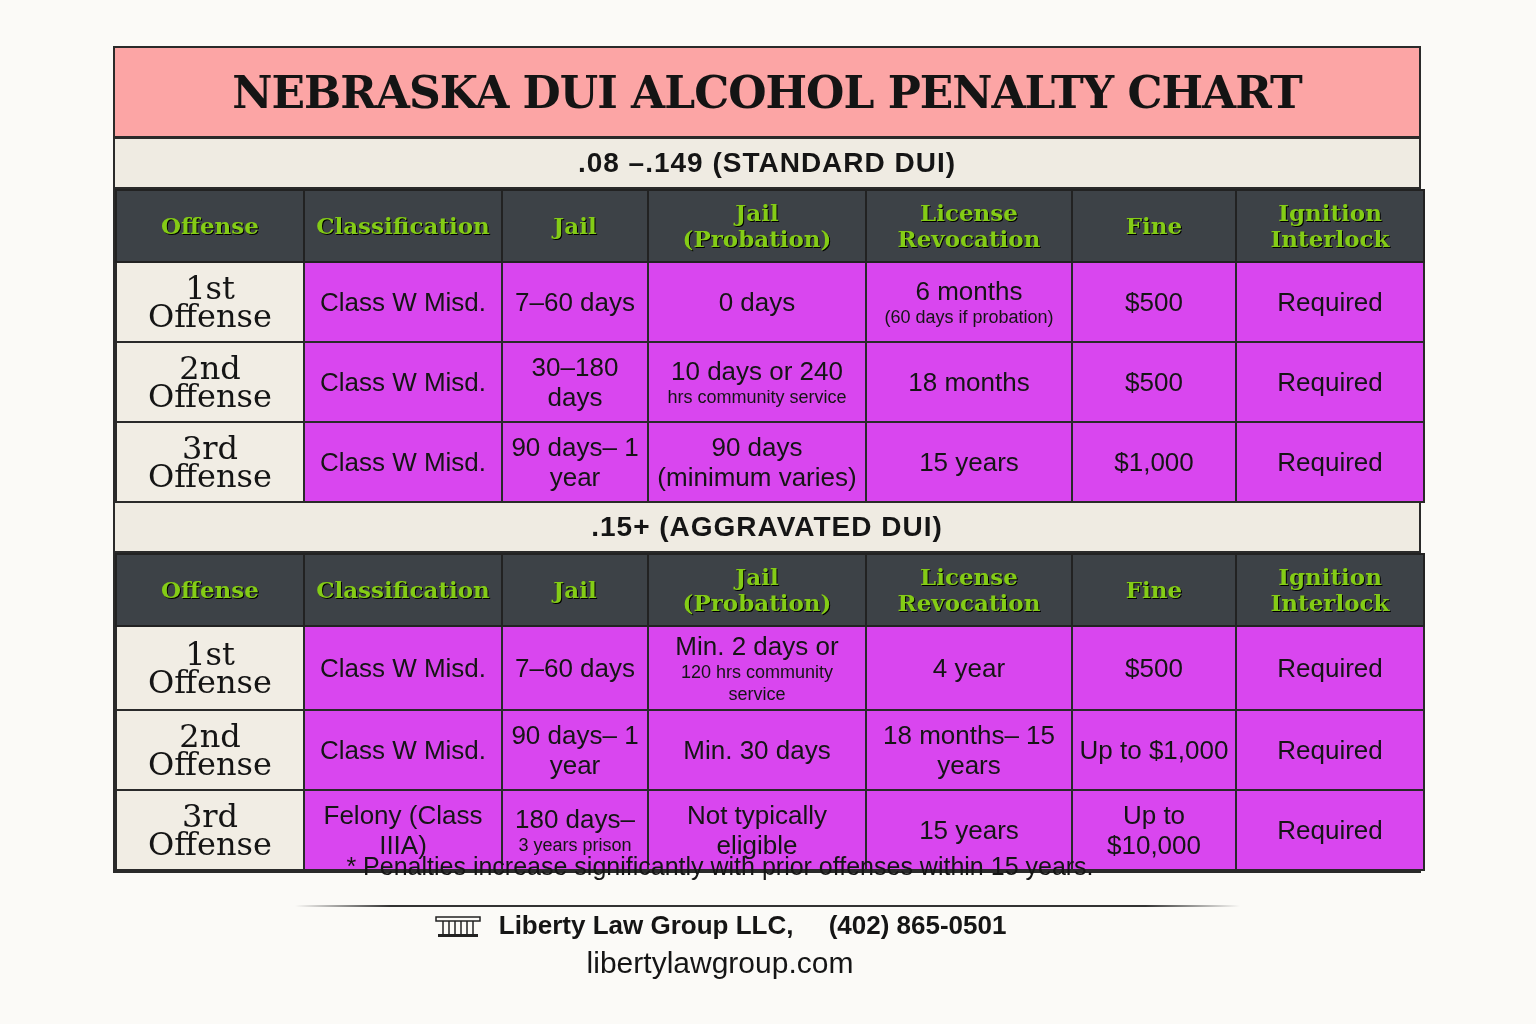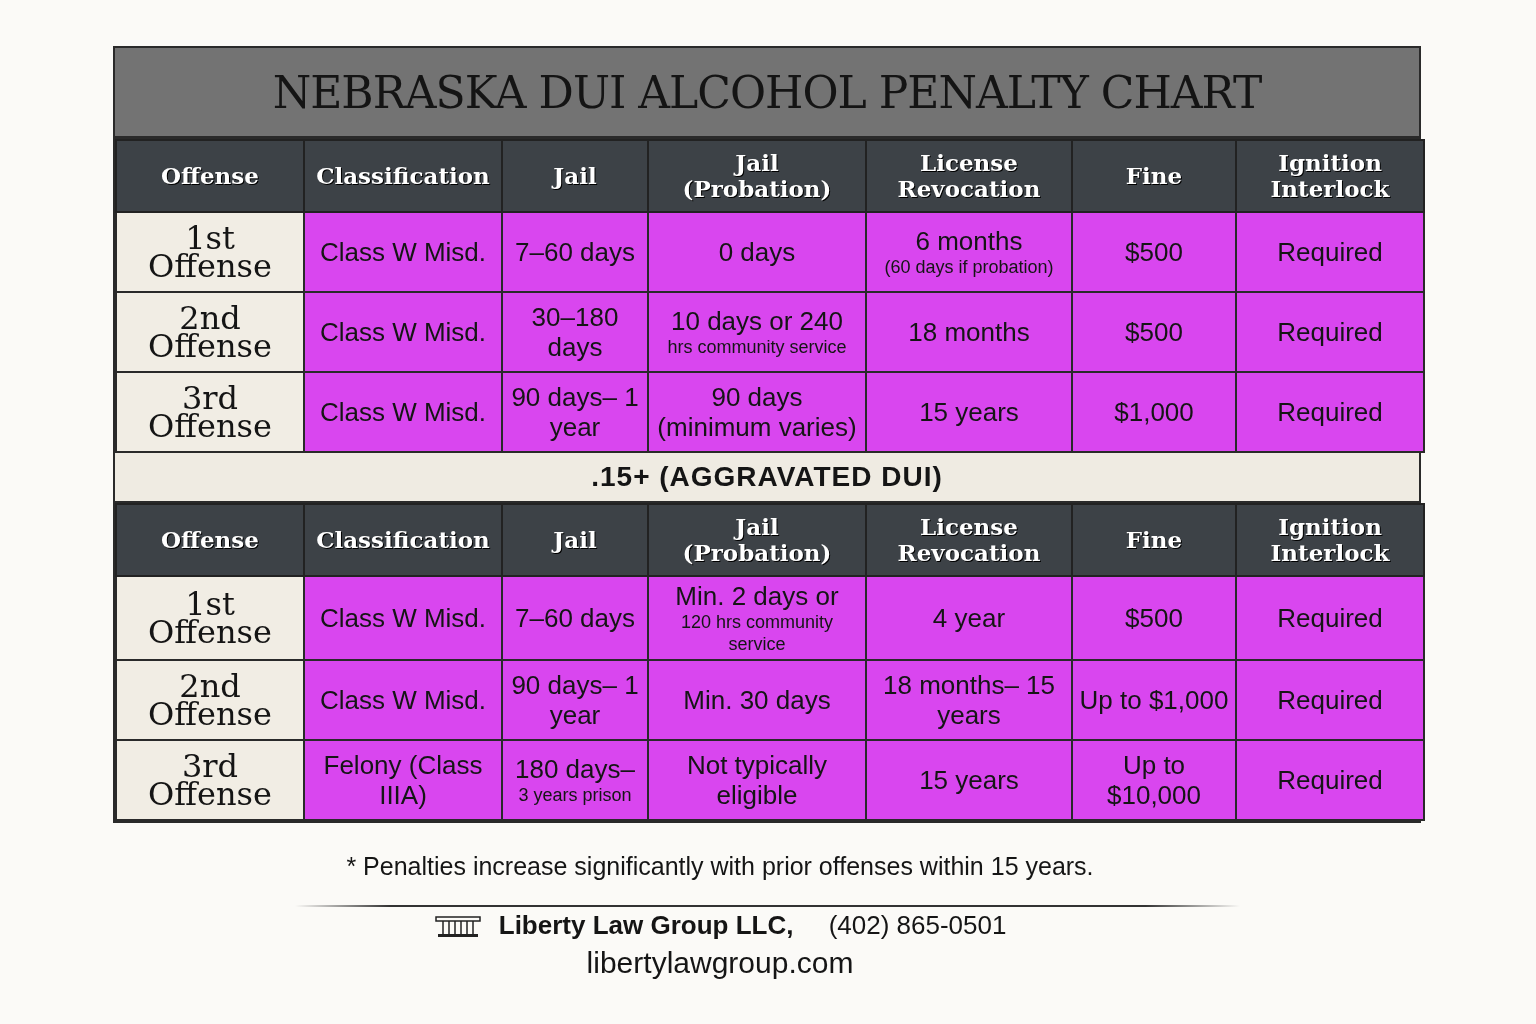--- a/index.html
+++ b/index.html
@@ -1,39 +1,40 @@
 <!DOCTYPE html>
 <html><head>
 <meta charset="utf-8">
 <style>
   html, body { margin:0; padding:0; }
   body { width:1536px; height:1024px; background:#fbfaf7; font-family:"Liberation Sans", sans-serif; color:#151515; position:relative; overflow:hidden; }
   .card { position:absolute; left:113px; top:46px; width:1308px; border:2px solid #2a2a2a; background:#f7f5ef; box-sizing:border-box; }
-  .title { height:88px; display:flex; align-items:center; justify-content:center; font-family:"DejaVu Serif", serif; font-weight:normal; font-size:44px; letter-spacing:-1px; color:#141414; border-bottom:3px solid #2a2a2a; background:#737373; }
+  .title { height:88px; display:flex; align-items:center; justify-content:center; font-family:"DejaVu Serif", serif; font-weight:bold; font-size:44px; letter-spacing:-1px; color:#141414; border-bottom:3px solid #2a2a2a; background:#fca5a5; }
   .section { height:48px; display:flex; align-items:center; justify-content:center; font-family:"Liberation Sans", sans-serif; font-weight:bold; font-size:28px; letter-spacing:1px; background:#efebe2; border-bottom:2px solid #2a2a2a; }
   table { border-collapse:collapse; width:100%; table-layout:fixed; }
-  th { background:#3d4247; color:#ffffff; font-family:"DejaVu Serif", serif; font-weight:bold; font-size:23px; line-height:26px; height:70px; border:2px solid #222; text-shadow:1px 1px 0 #000; padding:0 4px; }
+  th { background:#3d4247; color:#84cc16; font-family:"DejaVu Serif", serif; font-weight:bold; font-size:23px; line-height:26px; height:70px; border:2px solid #222; text-shadow:1px 1px 0 #000; padding:0 4px; }
   td { background:#d946ef; border:2px solid #2a2a2a; text-align:center; font-size:26px; line-height:30px; padding:4px 6px; vertical-align:middle; }
   td.off { font-family:"DejaVu Serif", serif; font-weight:normal; font-size:32px; line-height:28px; background:#f1ede4; }
   .small { font-size:18px; line-height:22px; }
   .r1 td { height:70px; }
   .foot { position:absolute; left:0; width:1440px; text-align:center; }
   .note { top:852px; font-size:25px; }
   .rule { position:absolute; left:295px; top:905px; width:945px; height:2px; background:linear-gradient(90deg, transparent, #333 10%, #333 90%, transparent); }
   .firm { top:910px; font-size:26px; font-weight:bold; }
-  .firm .phone { font-weight:normal;margin-left:28px; }
+  .firm .phone { font-weight:bold;margin-left:28px; }
   .site { top:946px; font-size:30px; }
   .pillar { display:inline-block; width:48px; height:22px; margin-right:10px; vertical-align:middle; }
 </style>
 </head>
 <body>
 
 <div class="card">
   <div class="title">NEBRASKA DUI ALCOHOL PENALTY CHART</div>
 
+  <div class="section">.08 –.149 (STANDARD DUI)</div>
   <table>
     <colgroup>
         <col style="width:188px">
         <col style="width:198px">
         <col style="width:146px">
         <col style="width:218px">
         <col style="width:206px">
         <col style="width:164px">
         <col style="width:188px">
       </colgroup>

